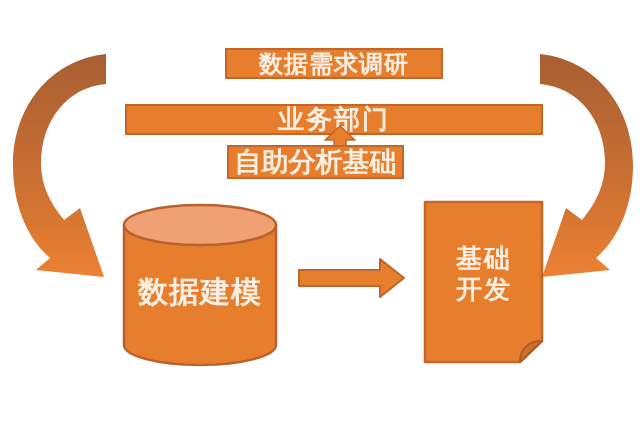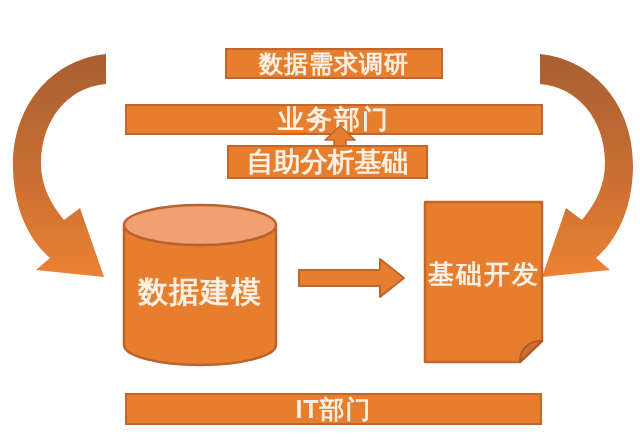--- a/index.html
+++ b/index.html
@@ -21,21 +21,21 @@
     font-weight:bold;
   }
   .label{
     position:absolute;
     display:flex;align-items:center;justify-content:center;
     color:#F9EFE2;
     font-weight:bold;
     pointer-events:none;
   }
   .doc-label{
-    flex-direction:row;
+    flex-direction:column;
     line-height:31px;
     letter-spacing:2px;
   }
   svg{display:block;}
 </style>
 </head>
 <body>
 
 <div id="canvas">
 
@@ -74,21 +74,21 @@
   </div>
 
   <div class="bar" style="left:125px;top:104px;width:418px;height:31px;font-size:26px;letter-spacing:2px;">
     <span>业务部门</span>
   </div>
 
   <svg class="abs" style="left:322px;top:125px;" width="36" height="22" viewBox="0 0 36 22">
     <polygon points="18,1 33,15 24,15 24,21 12,21 12,15 3,15" fill="#E67E2E" stroke="#C4662A" stroke-width="1.5" stroke-linejoin="round"></polygon>
   </svg>
 
-  <div class="bar" style="left:227px;top:145px;width:201px;height:34px;font-size:27px;">
+  <div class="bar" style="left:227px;top:145px;width:177px;height:34px;font-size:27px;">
     <span>自助分析基础</span>
   </div>
 
   <svg class="abs" style="left:121px;top:202px;" width="158" height="167" viewBox="0 0 158 167">
     <path d="M 3 23 V 143 A 76 20 0 0 0 155 143 V 23 A 76 20 0 0 1 3 23 Z" fill="#E67E2E" stroke="#B9622F" stroke-width="2.5" stroke-linejoin="round"></path>
     <ellipse cx="79" cy="23" rx="76" ry="20" fill="#F0A173" stroke="#B9622F" stroke-width="2.5"></ellipse>
   </svg>
   <div class="label" style="left:121px;top:276px;width:158px;height:32px;font-size:30px;letter-spacing:1px;">数据建模</div>
 
   <svg class="abs" style="left:297px;top:257px;" width="110" height="42" viewBox="0 0 110 42">
@@ -97,17 +97,14 @@
 
   <svg class="abs" style="left:423px;top:200px;" width="122" height="166" viewBox="0 0 122 166">
     <path d="M 2 2 L 119 2 L 119 141 L 97 162 L 2 162 Z" fill="#E67E2E" stroke="#C4662A" stroke-width="2.5" stroke-linejoin="round"></path>
     <path d="M 119 141 L 97 162 C 97 149 105 141 119 141 Z" fill="#CE7030" stroke="#B05A26" stroke-width="2" stroke-linejoin="round"></path>
   </svg>
   <div class="label doc-label" style="left:425px;top:224px;width:118px;height:100px;font-size:26px;">
     <span>基础</span>
     <span>开发</span>
   </div>
 
-  <div class="bar" style="left:125px;top:393px;width:417px;height:32px;font-size:25px;letter-spacing:1px;">
-    <span>IT部门</span>
-  </div>
 
 </div>
 
 </body></html>

